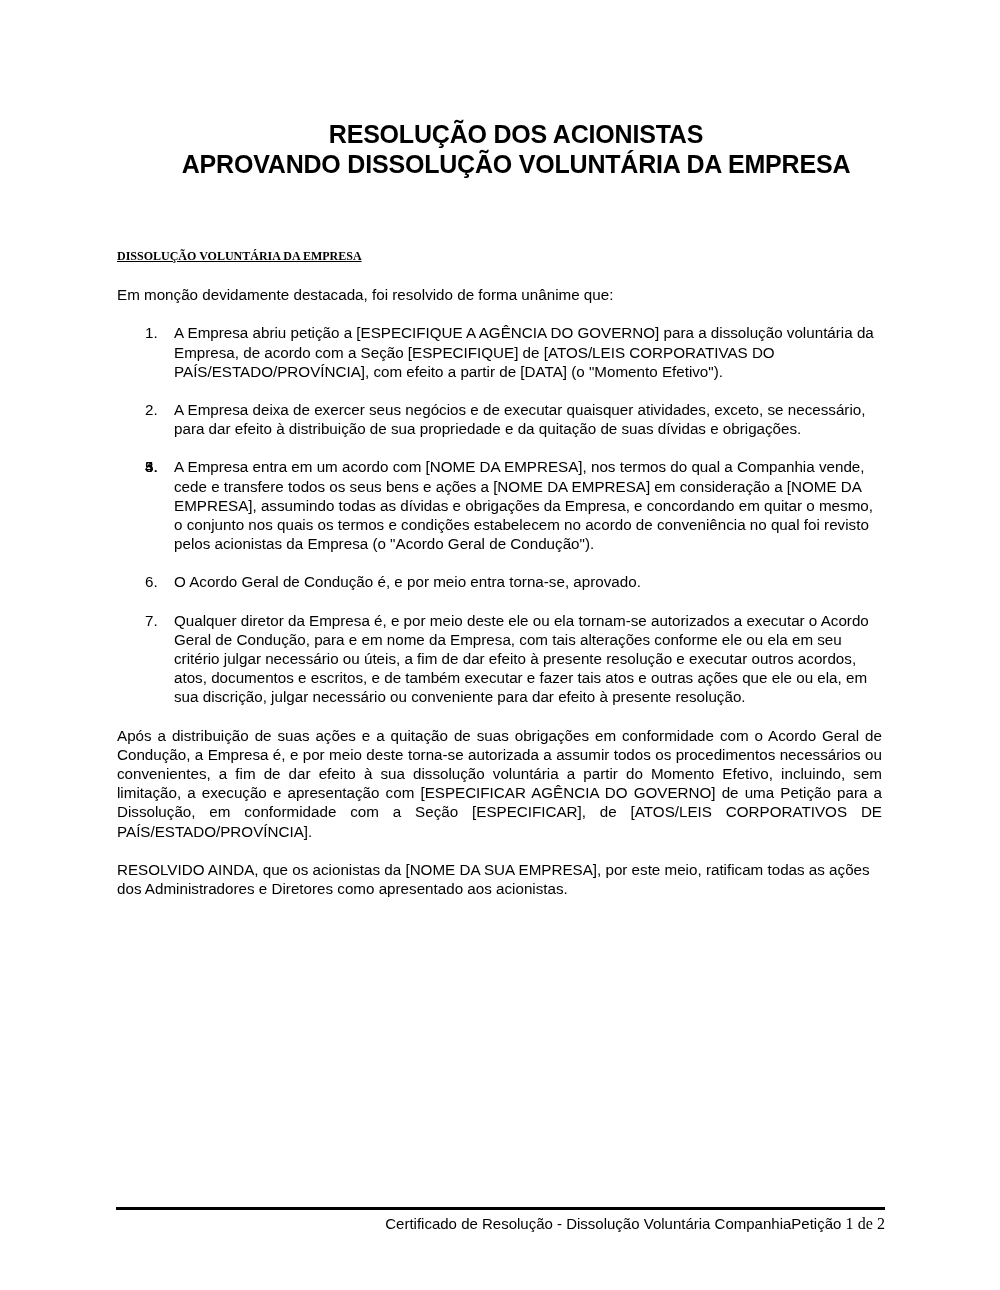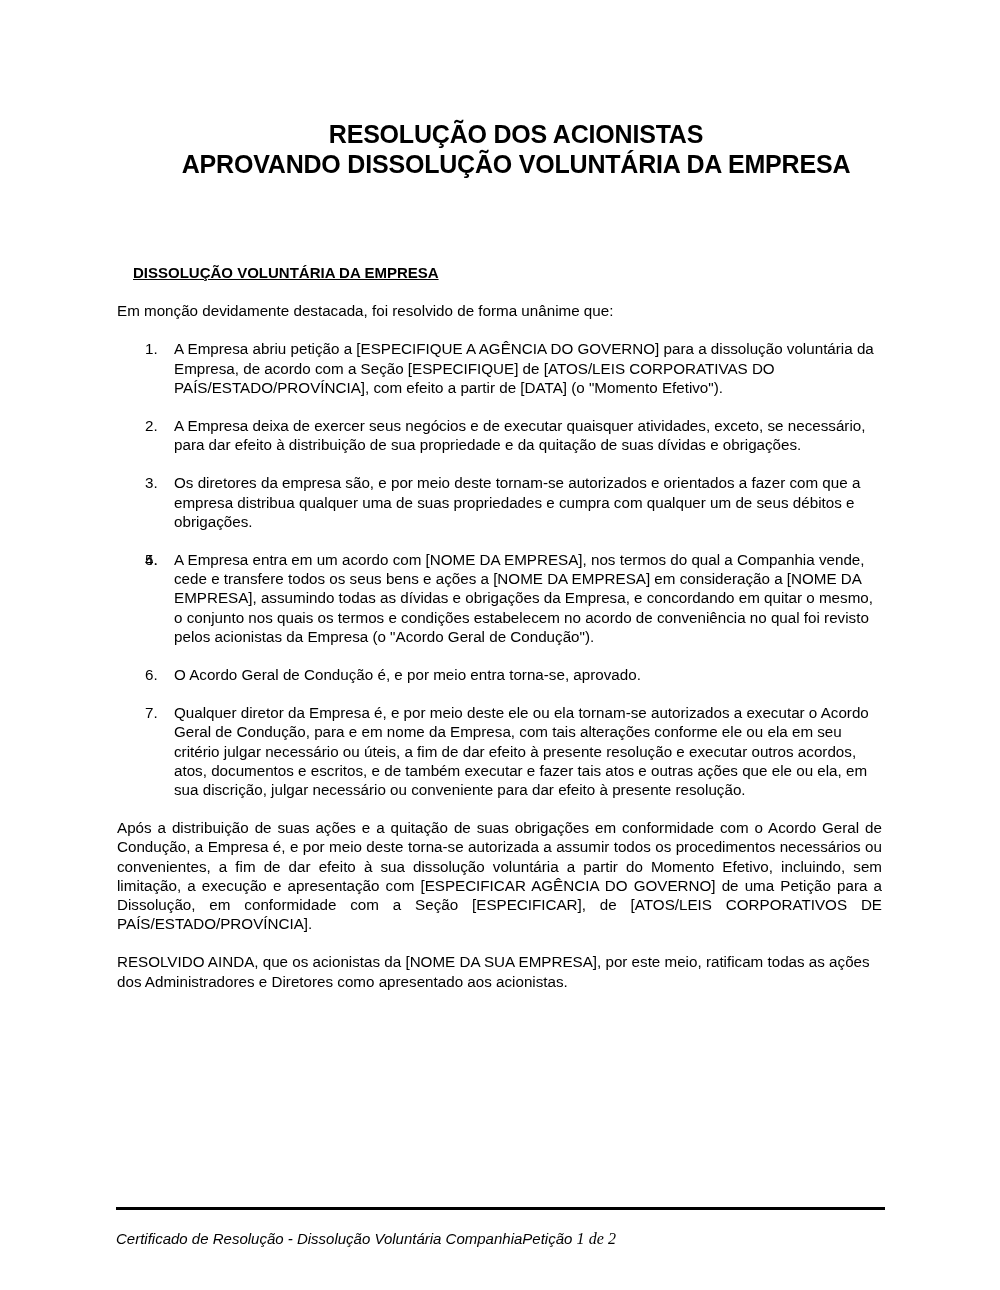--- a/index.html
+++ b/index.html
@@ -37,22 +37,23 @@
       position: absolute;
       left: 117px;
       top: 247px;
       width: 765px;
       font-size: 15.2px;
       line-height: 19.2px;
     }
     .section-heading {
       font-weight: bold;
       text-decoration: underline;
-      margin: 16px;
-      font-size: 15px;
+      margin: 0;
+      font-size: 12px;
+      font-family: Liberation Serif, serif;
     }
     .intro {
       margin: 19px 0 0 0;
     }
     ol.items {
       list-style: none;
       margin: 19px 0 0 0;
       padding: 0;
     }
     ol.items li {
@@ -75,25 +76,24 @@
       top: 1207px;
       width: 769px;
     }
     .footer-rule {
       height: 3px;
       background: #000000;
       width: 100%;
     }
     .footer-row {
       display: flex;
-      justify-content: flex-start;
+      justify-content: flex-end;
       align-items: baseline;
-      margin-top: 20px;
+      margin-top: 5px;
       font-size: 15px;
-      font-style: italic;
     }
     .footer-page .serif {
       font-family: "Liberation Serif", serif;
       font-size: 16px;
     }
   </style>
 </head>
 <body>
 
 <div class="page">
@@ -111,21 +111,20 @@
       <li>
         <span class="num">1.</span>
         <span>A Empresa abriu petição a [ESPECIFIQUE A AGÊNCIA DO GOVERNO] para a dissolução voluntária da Empresa, de acordo com a Seção [ESPECIFIQUE] de [ATOS/LEIS CORPORATIVAS DO PAÍS/ESTADO/PROVÍNCIA], com efeito a partir de [DATA] (o "Momento Efetivo").</span>
       </li>
       <li>
         <span class="num">2.</span>
         <span>A Empresa deixa de exercer seus negócios e de executar quaisquer atividades, exceto, se necessário, para dar efeito à distribuição de sua propriedade e da quitação de suas dívidas e obrigações.</span>
       </li>
       <li>
         <span class="num">3.</span>
-        <span>Os diretores da empresa são, e por meio deste tornam-se autorizados e orientados a fazer com que a empresa distribua qualquer uma de suas propriedades e cumpra com qualquer um de seus débitos e obrigações.</span>
       </li>
       <li>
         <span class="num">4.</span>
       </li>
       <li>
         <span class="num">5.</span>
         <span>A Empresa entra em um acordo com [NOME DA EMPRESA], nos termos do qual a Companhia vende, cede e transfere todos os seus bens e ações a [NOME DA EMPRESA] em consideração a [NOME DA EMPRESA], assumindo todas as dívidas e obrigações da Empresa, e concordando em quitar o mesmo, o conjunto nos quais os termos e condições estabelecem no acordo de conveniência no qual foi revisto pelos acionistas da Empresa (o "Acordo Geral de Condução").</span>
       </li>
       <li>
         <span class="num">6.</span>

